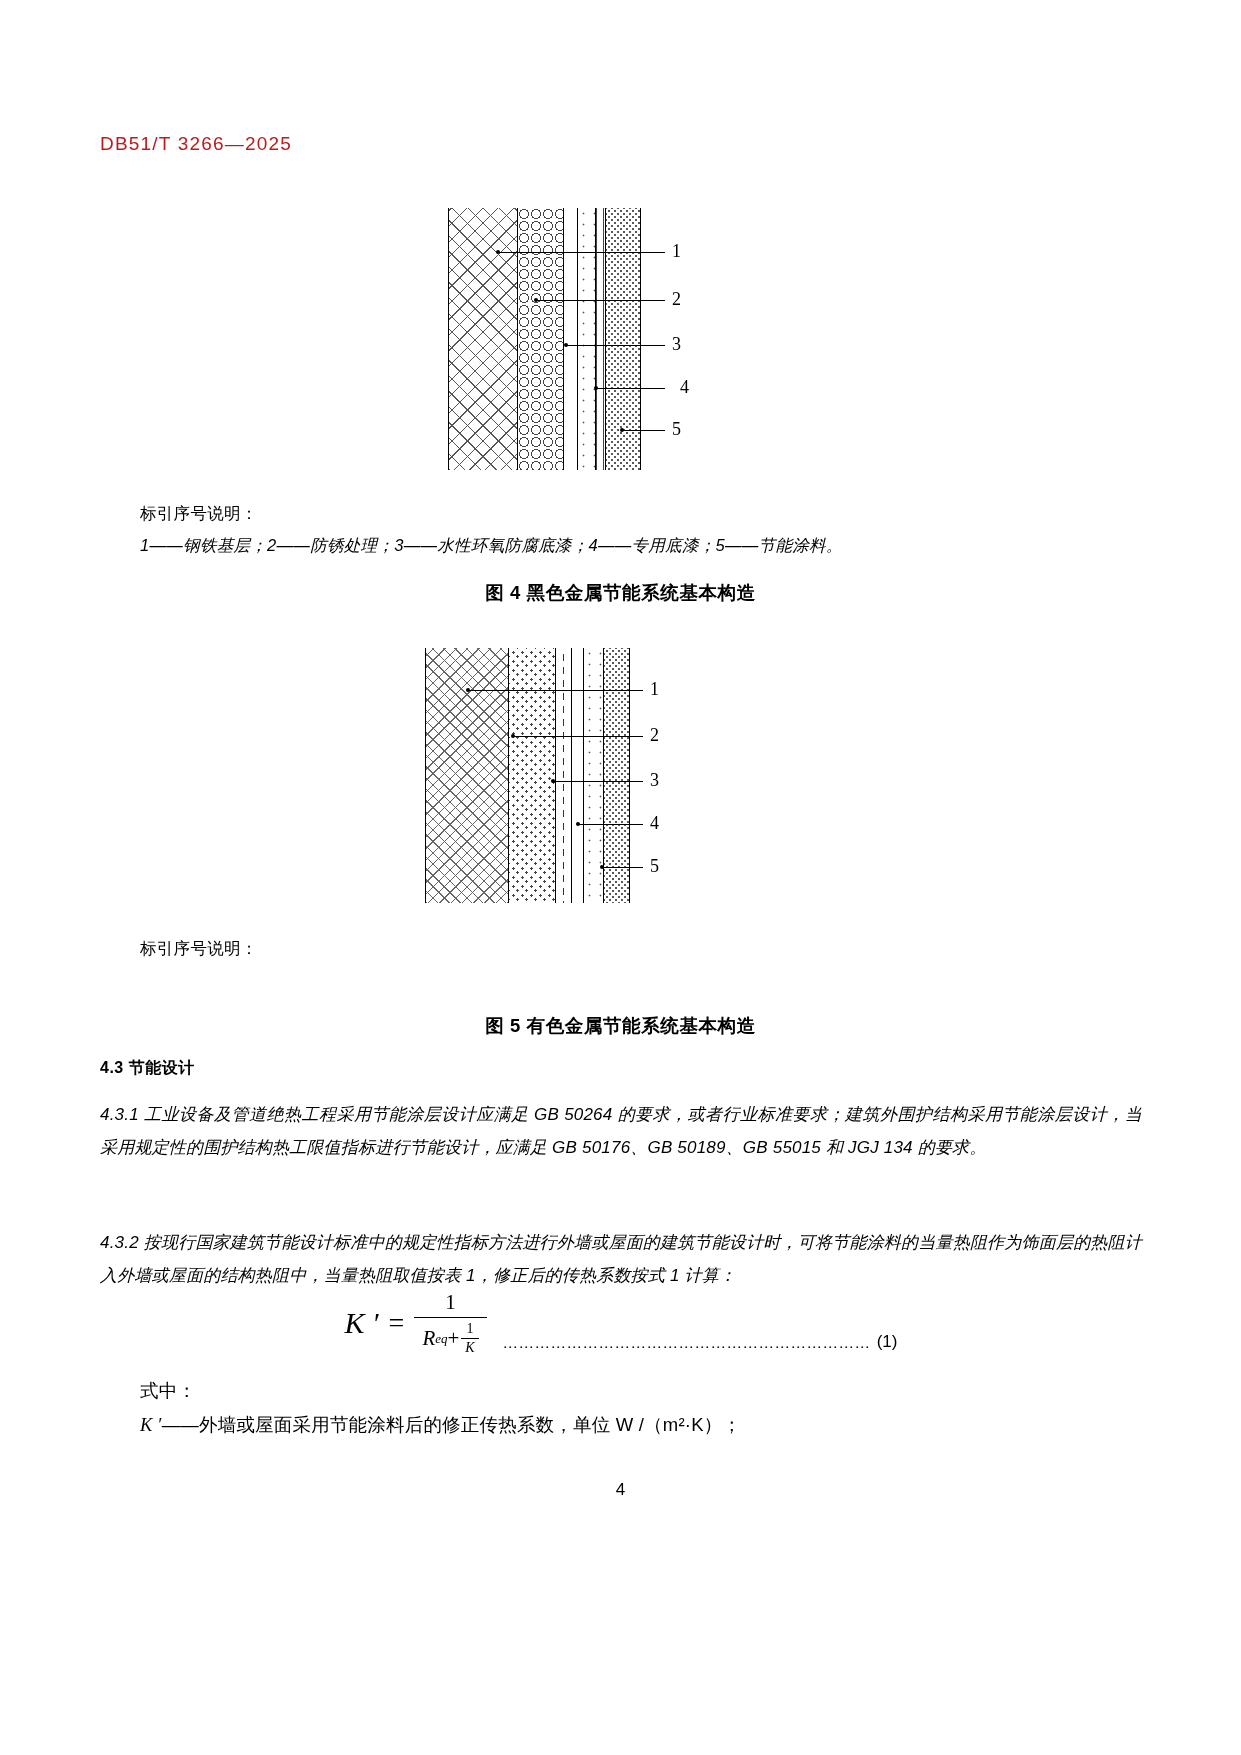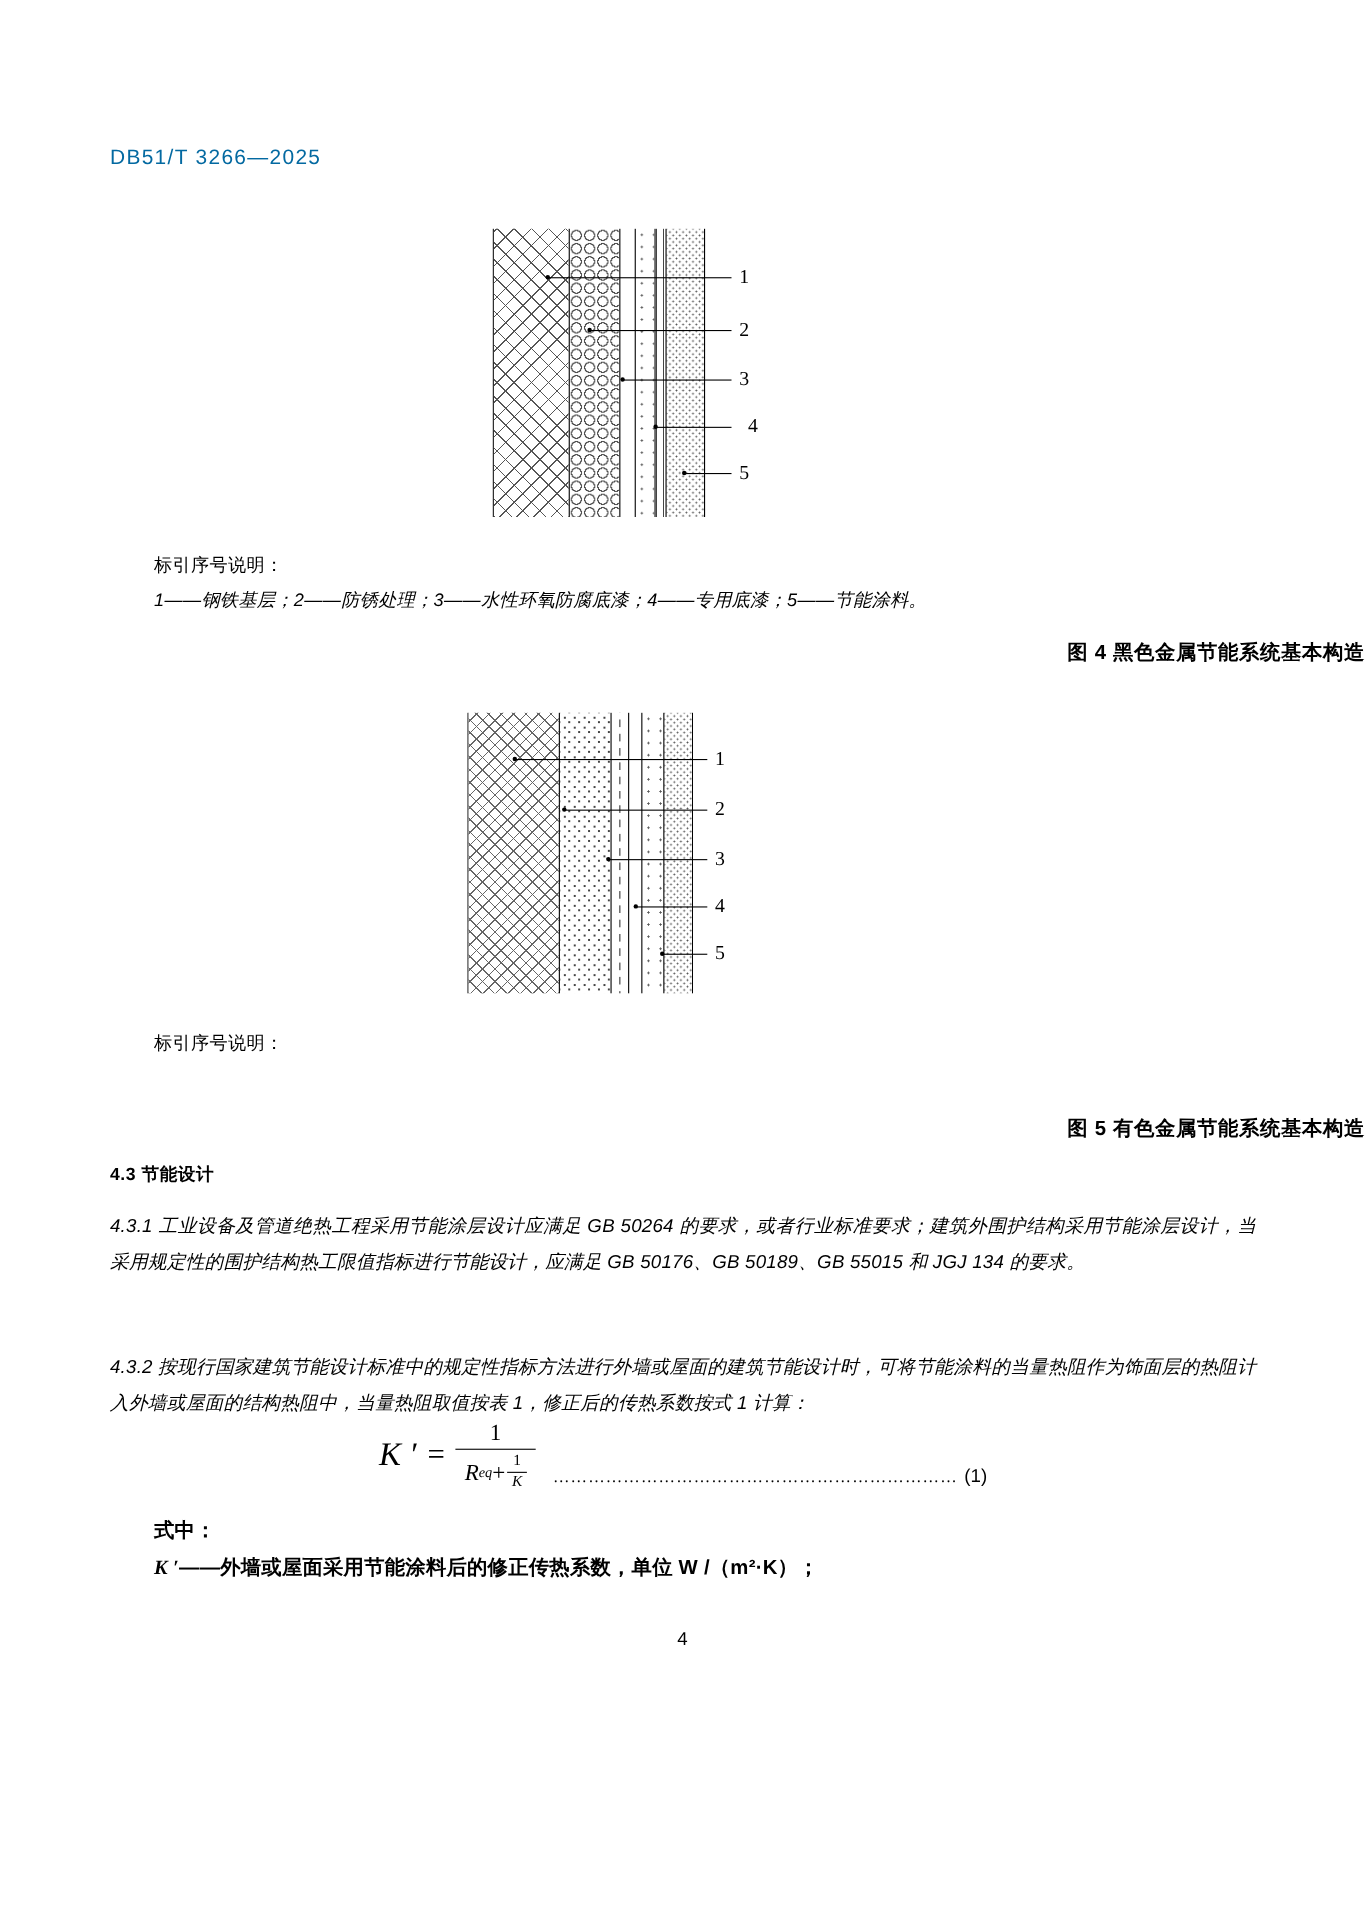--- a/index.html
+++ b/index.html
@@ -19,21 +19,21 @@
     background: #ffffff;
     overflow: hidden;
   }
   .header {
     position: absolute;
     left: 100px;
     top: 133px;
     font-family: "Liberation Sans", sans-serif;
     font-size: 19px;
     letter-spacing: 1.2px;
-    color: #0369a1;
+    color: #b91c1c;
   }
   .footer-page {
     position: absolute;
     left: 0;
     right: 0;
     top: 1480px;
     text-align: center;
     font-family: "Liberation Sans", sans-serif;
     font-size: 17px;
   }
@@ -131,21 +131,21 @@
 
   .caption-key {
     position: absolute;
     font-family: "Liberation Sans", sans-serif;
     font-size: 16.5px;
     letter-spacing: 0.3px;
   }
   .fig-title {
     position: absolute;
     width: 100%;
-    text-align: right;
+    text-align: center;
     font-family: "Liberation Sans", sans-serif;
     font-weight: bold;
     font-size: 18.5px;
     letter-spacing: 0.6px;
   }
 
   
   .sec-title {
     position: absolute;
     left: 100px;
@@ -229,21 +229,20 @@
     font-size: 17px;
     align-self: flex-end;
     padding-bottom: 4px;
   }
   .note-line {
     position: absolute;
     left: 140px;
     font-family: "Liberation Sans", sans-serif;
     font-size: 18.5px;
     letter-spacing: 0.2px;
-    font-weight: bold;
   }
   .ital {
     font-family: "Liberation Serif", serif;
     font-style: italic;
   }
 </style>
 </head>
 <body>
 
 <div class="page">

